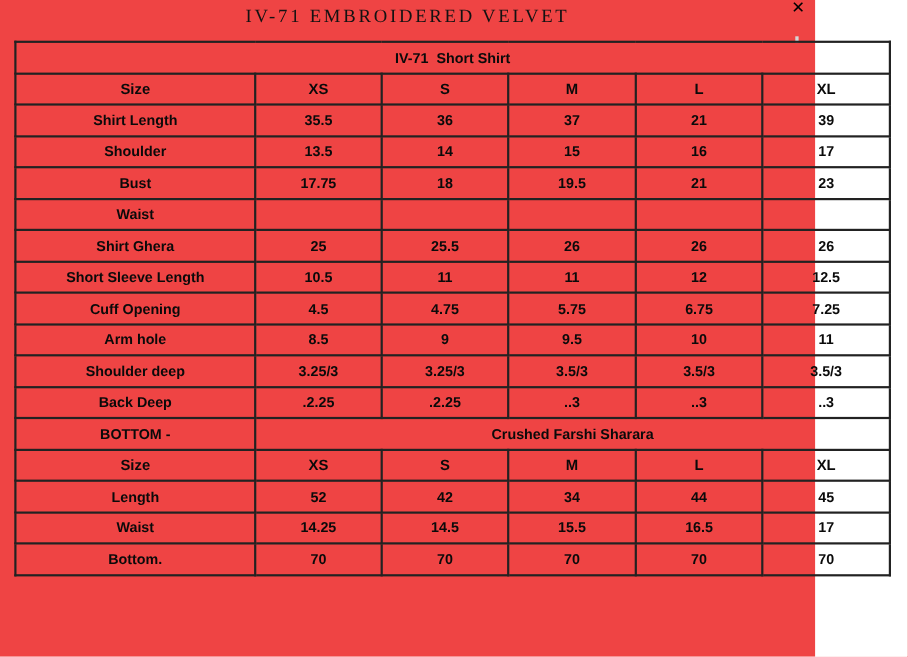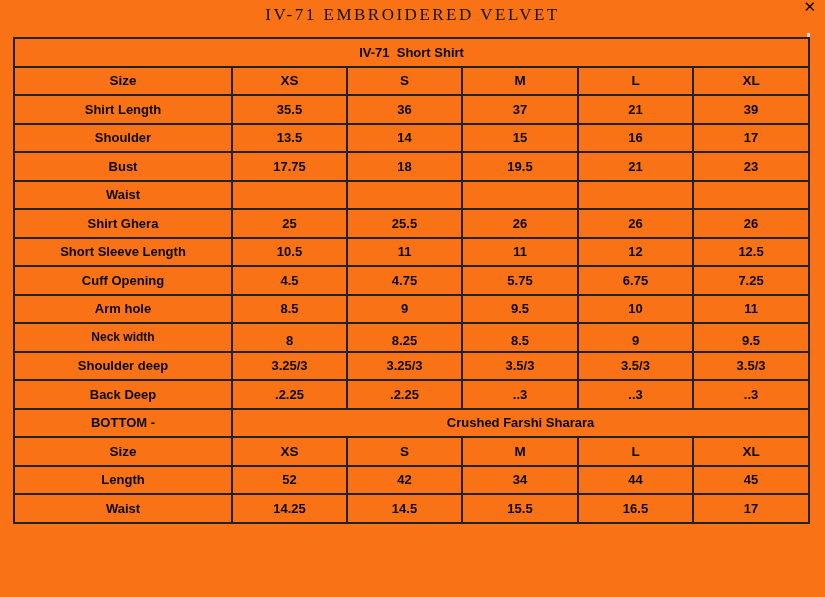--- a/index.html
+++ b/index.html
@@ -2,21 +2,21 @@
 <html><head>
 <meta charset="utf-8">
 <style>
   * { margin: 0; padding: 0; box-sizing: border-box; }
   html, body {
     width: 825px; height: 597px;
     background: #ffffff;
     font-family: "Liberation Sans", sans-serif;
     overflow: hidden;
   }
-  .stage { position: relative; width: 825px; height: 597px; background: #f97316; }
+  .stage { position: relative; width: 741px; height: 597px; background: #ef4444; }
 
   .modal-title {
     position: absolute;
     top: 5px; left: 0; width: 100%;
     text-align: center;
     font-family: "Liberation Serif", "DejaVu Serif", serif;
     font-size: 17px;
     font-weight: 500;
     letter-spacing: 2.5px;
     color: #121212;
@@ -164,28 +164,20 @@
           <td class="value-cell">7.25</td>
         </tr>
         <tr>
           <td class="label-cell">Arm hole</td>
           <td class="value-cell">8.5</td>
           <td class="value-cell">9</td>
           <td class="value-cell">9.5</td>
           <td class="value-cell">10</td>
           <td class="value-cell">11</td>
         </tr>
-        <tr class="low-row">
-          <td class="label-cell">Neck width</td>
-          <td class="value-cell">8</td>
-          <td class="value-cell">8.25</td>
-          <td class="value-cell">8.5</td>
-          <td class="value-cell">9</td>
-          <td class="value-cell">9.5</td>
-        </tr>
         <tr>
           <td class="label-cell">Shoulder deep</td>
           <td class="value-cell">3.25/3</td>
           <td class="value-cell">3.25/3</td>
           <td class="value-cell">3.5/3</td>
           <td class="value-cell">3.5/3</td>
           <td class="value-cell">3.5/3</td>
         </tr>
         <tr>
           <td class="label-cell">Back Deep</td>
@@ -216,16 +208,24 @@
           <td class="value-cell">45</td>
         </tr>
         <tr>
           <td class="label-cell">Waist</td>
           <td class="value-cell">14.25</td>
           <td class="value-cell">14.5</td>
           <td class="value-cell">15.5</td>
           <td class="value-cell">16.5</td>
           <td class="value-cell">17</td>
         </tr>
+        <tr>
+          <td class="label-cell">Bottom.</td>
+          <td class="value-cell">70</td>
+          <td class="value-cell">70</td>
+          <td class="value-cell">70</td>
+          <td class="value-cell">70</td>
+          <td class="value-cell">70</td>
+        </tr>
       </tbody>
   </table>
 
 </div>
 
 </body></html>

